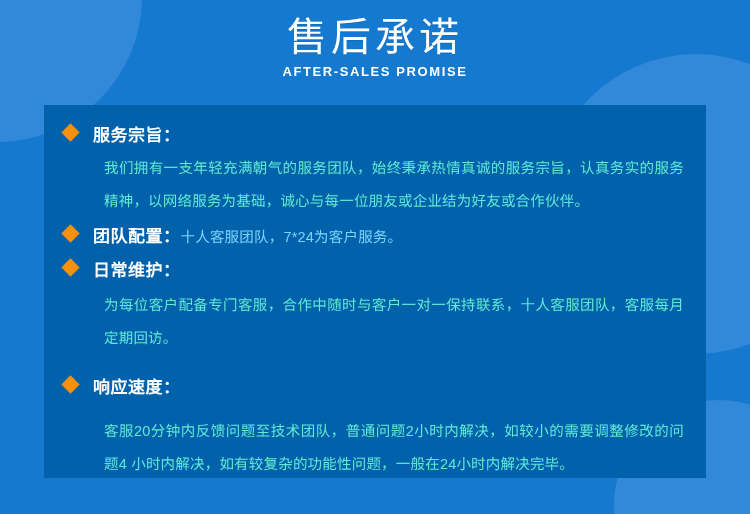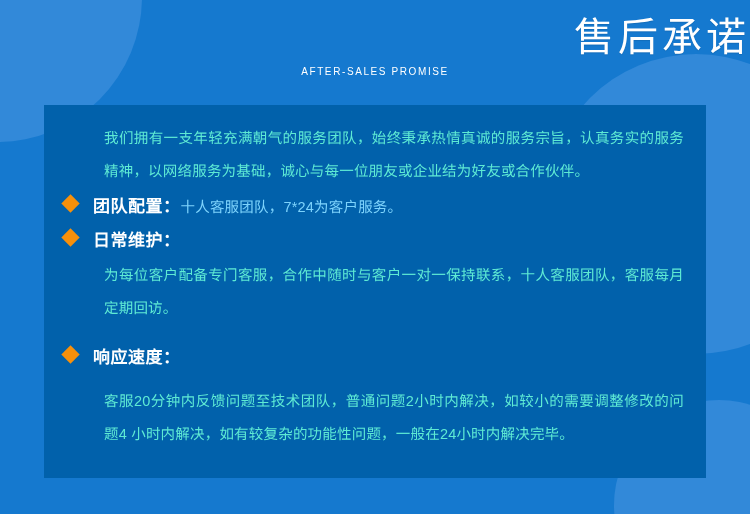--- a/index.html
+++ b/index.html
@@ -51,28 +51,27 @@
     text-align:center;
   }
   .title-cn{
     font-family:"Liberation Serif","DejaVu Serif",serif;
     color:#ffffff;
     font-size:40px;
     line-height:48px;
     letter-spacing:4px;
     font-weight:400;
     text-shadow:0 1px 1px rgba(0,0,0,.10);
-    text-align:right;
   }
   .title-en{
     color:#ffffff;
-    font-size:10px;
+    font-size:13px;
     line-height:18px;
     letter-spacing:1.6px;
-    font-weight:400;
+    font-weight:700;
     margin-top:1px;
   }
 
   
   .panel{
     position:absolute;
     z-index:2;
     left:44px;
     top:105px;
     width:662px;
@@ -145,20 +144,24 @@
 
 <div class="header">
   <div class="title-cn">售后承诺</div>
   <div class="title-en">AFTER-SALES PROMISE</div>
 </div>
 
 <div class="panel" style="background: rgb(1, 97, 171);">
   <div class="sections">
 
     <div class="section s1">
+      <div class="sec-head">
+        <span class="diamond" style="background: rgb(247, 144, 11);"></span>
+        <span class="sec-title">服务宗旨：</span>
+      </div>
       <div class="sec-body">
         <p>我们拥有一支年轻充满朝气的服务团队，始终秉承热情真诚的服务宗旨，认真务实的服务精神，以网络服务为基础，诚心与每一位朋友或企业结为好友或合作伙伴。</p>
       </div>
     </div>
 
     <div class="section s2">
       <div class="sec-head">
         <span class="diamond" style="background: rgb(247, 144, 11);"></span>
         <span class="sec-title">团队配置：</span>
         <span class="sec-inline">十人客服团队，7*24为客户服务。</span>

